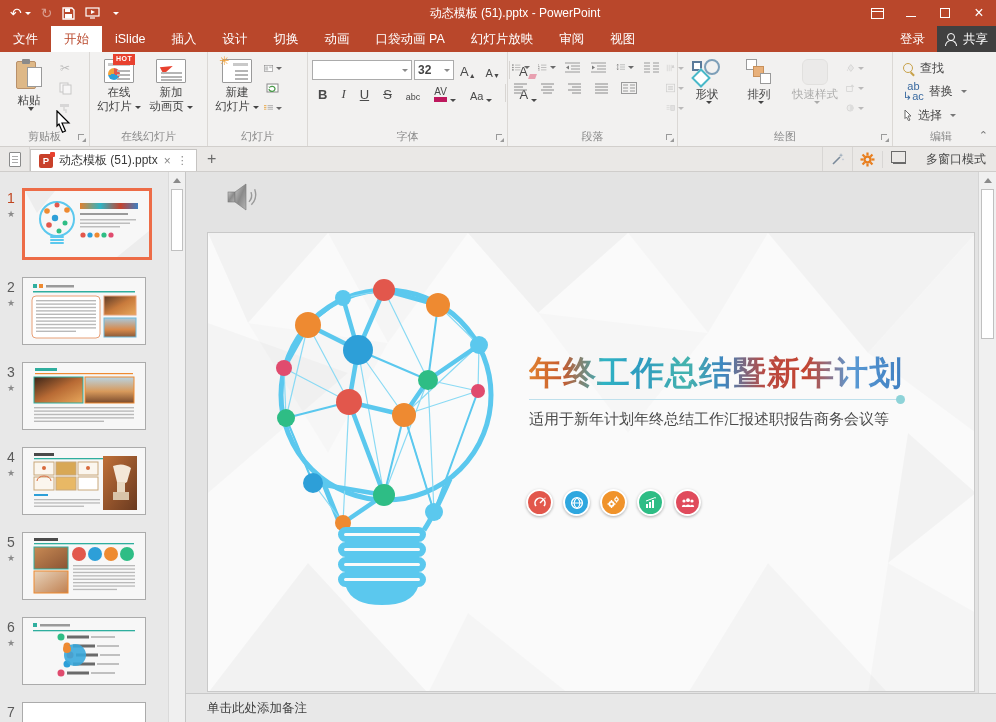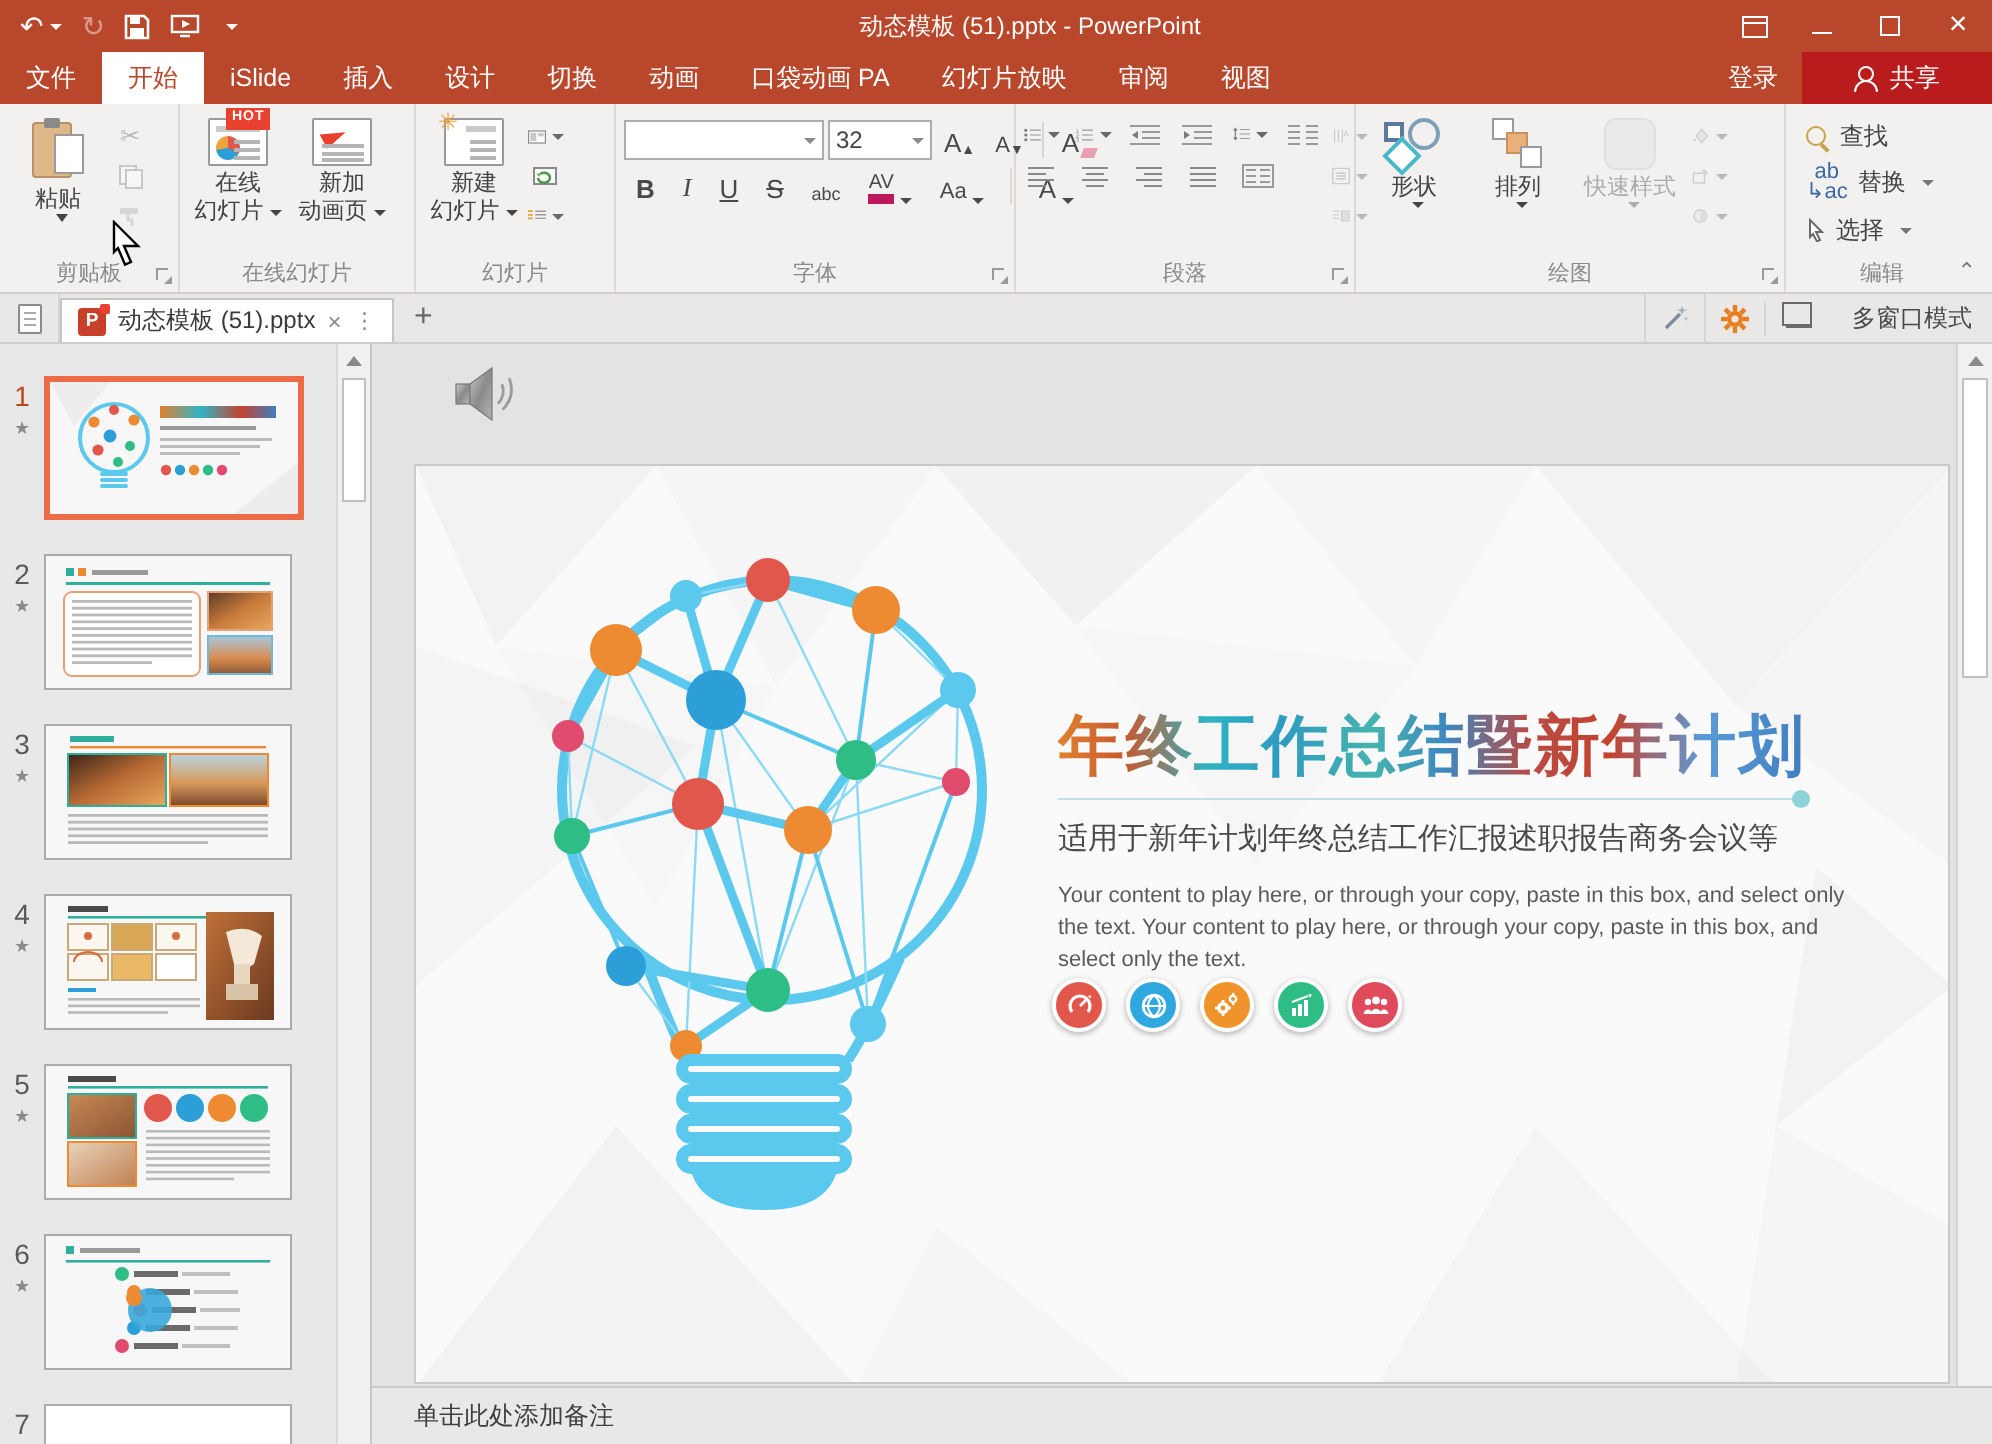--- a/index.html
+++ b/index.html
@@ -22,21 +22,21 @@
   .max-icon { width:10px; height:10px; border:1px solid #fff; }
   .min-icon { width:10px; border-top:1px solid #fff; margin-top:6px;}
 
   
   .tabrow { height:26px; background:#B9472B; display:flex; align-items:stretch; color:#fff; }
   .rtab { padding:0 13px; display:flex; align-items:center; font-size:12.5px; white-space:nowrap; }
   .rtab.active { background:#ffffff; color:#B9472B; }
   .tellme { display:flex; align-items:center; gap:6px; padding:0 10px; color:#F3D5CC; font-size:12.5px; white-space:nowrap;margin-top:40px;}
   .spacer { flex:1; }
   .signin { padding:0 12px; display:flex; align-items:center; font-size:12.5px; }
-  .share { background:#b91c1c; padding:0 26px; display:flex; align-items:center; gap:6px; font-size:12.5px; }
+  .share { background:#404040; padding:0 8px; display:flex; align-items:center; gap:6px; font-size:12.5px; }
   .person-icon { width:12px; height:12px; position:relative; }
   .person-icon::before { content:""; position:absolute; left:2px; top:0; width:6px; height:6px; border:1.2px solid #fff; border-radius:50%; }
   .person-icon::after { content:""; position:absolute; left:0; top:7px; width:10px; height:5px; border:1.2px solid #fff; border-bottom:none; border-radius:6px 6px 0 0; }
   .bulb-sm { width:11px; height:14px; position:relative; }
   .bulb-sm::before { content:""; position:absolute; left:1px; top:0; width:8px; height:8px; border:1.3px solid #F3D5CC; border-radius:50%; }
   .bulb-sm::after { content:""; position:absolute; left:3.5px; top:9px; width:3px; height:4px; border-left:1.3px solid #F3D5CC; border-right:1.3px solid #F3D5CC; }
 
   
   .ribbon { height:95px; background:#F2F1F0; border-bottom:1px solid #D2CFCC; display:flex; position:relative; }
   .rgroup { position:relative; padding:3px 4px 16px 4px; border-right:1px solid #DBD8D5; display:flex; gap:2px; }
@@ -321,21 +321,21 @@
       <span class="grp-label">幻灯片</span>
     </div>
 
     <div class="rgroup" style="width:200px;">
       <div class="fgroup-rows">
         <div class="frow">
           <span class="combo" style="width:100px;">
               <span></span>
               <span class="car sm" style="color:#8a8a8a;"></span>
             </span>
-          <span class="combo" style="width:52px;">
+          <span class="combo" style="width:40px;font-weight:bold;">
               <span>32</span>
               <span class="car sm" style="color:#8a8a8a;"></span>
             </span>
           <span class="fbtn">
               <span>A</span>
               <sup style="font-size:7px;">▲</sup>
             </span>
           <span class="fbtn" style="font-size:11px;">
               <span>A</span>
               <sup style="font-size:7px;">▼</sup>
@@ -931,21 +931,20 @@
             <rect x="93" y="313" width="82" height="9" rx="4.5"></rect>
             <rect x="93" y="328" width="82" height="9" rx="4.5"></rect>
           </g>
           <path d="M98 340h72q-6 18-36 18t-36-18z" fill="#5BC8EE"></path>
         </svg>
 
         <div class="slide-title">年终工作总结暨新年计划</div>
         <div class="divider"></div>
         <div class="divider-dot"></div>
         <div class="slide-sub">适用于新年计划年终总结工作汇报述职报告商务会议等</div>
-        <div class="slide-body">Your content to play here, or through your copy, paste in this box, and select only the text. Your content to play here, or through your copy, paste in this box, and select only the text.</div>
 
         <div class="icon-row">
           <span class="circ" style="background:#E2574C;">
             <svg width="14" height="14" viewBox="0 0 14 14">
                 <path d="M3 10a5 5 0 1 1 8 0" fill="none" stroke="#fff" stroke-width="1.6"></path>
                 <path d="M7 7l3-3" stroke="#fff" stroke-width="1.4"></path>
                 <path d="M11 2l1.6-.4-.4 1.8z" fill="#fff"></path>
               </svg>
           </span>
           <span class="circ" style="background:#2FA7DF;">

